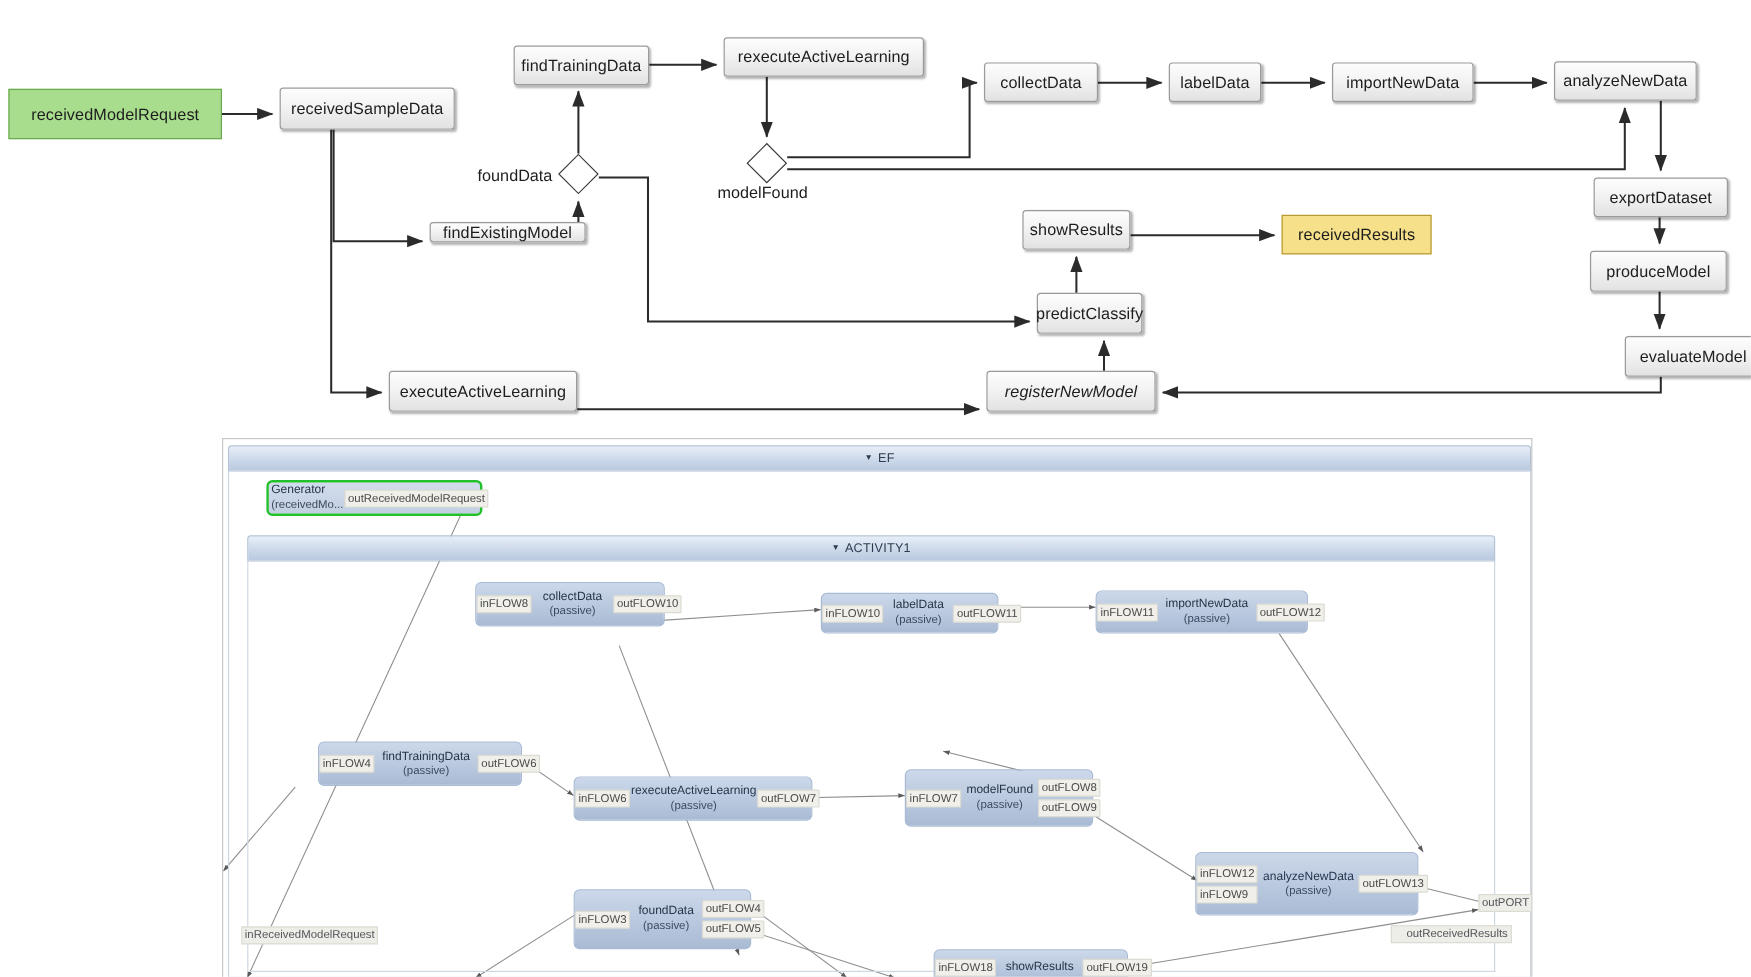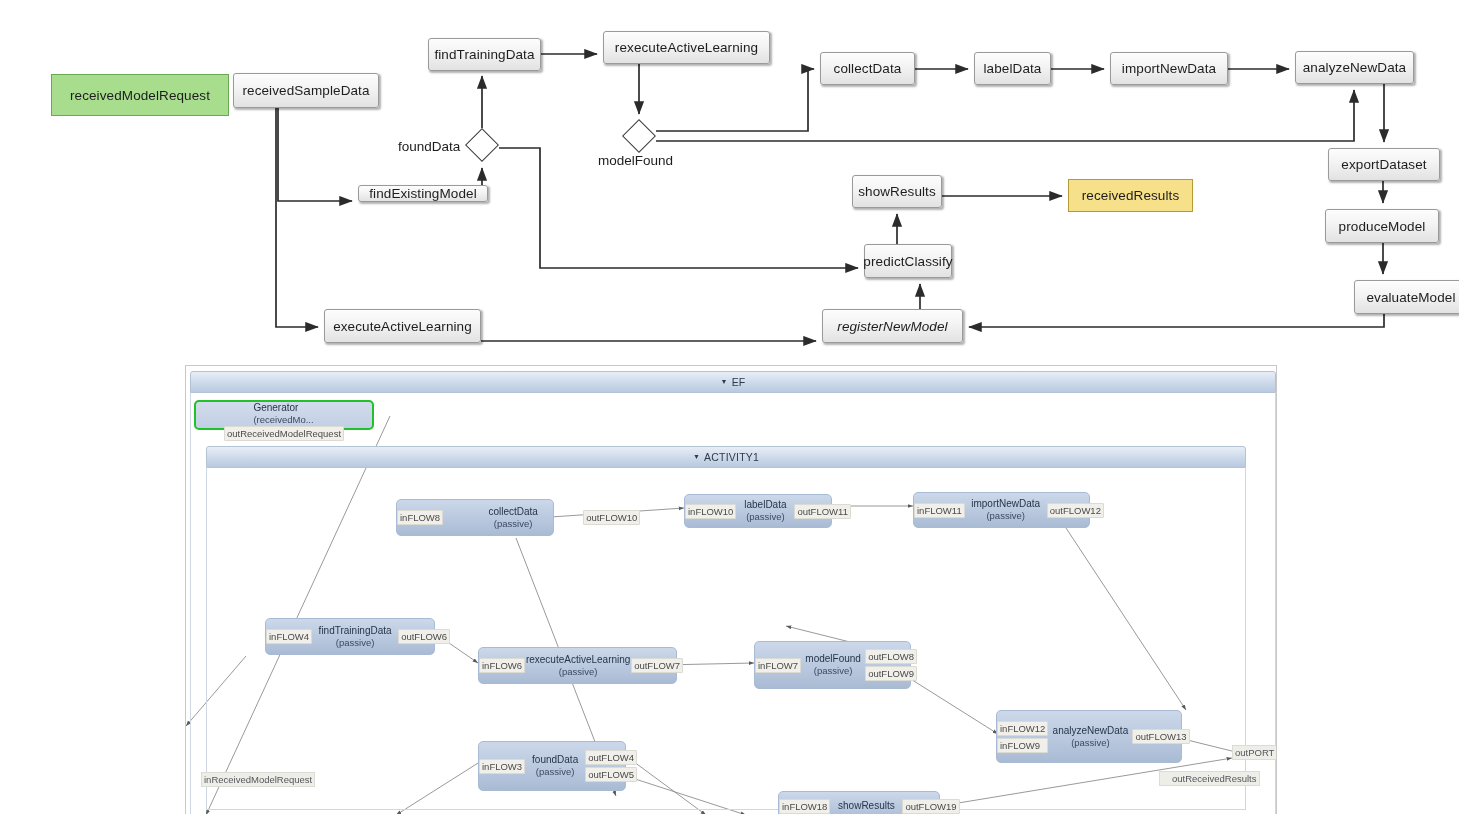--- a/index.html
+++ b/index.html
@@ -10,21 +10,21 @@
   #flow-diagram{position:absolute;left:0;top:0;width:1459px;height:360px;}
   #flow-svg{position:absolute;left:0;top:0;width:1459px;height:360px;}
 
   .node{position:absolute;box-sizing:border-box;
         display:flex;align-items:center;justify-content:center;
         font-size:13.5px;letter-spacing:.1px;text-align:center;
         border:1px solid #9a9a9a;border-radius:3px;
         background:linear-gradient(to bottom,#fdfdfd 0%,#f3f3f3 45%,#e2e2e2 100%);
         box-shadow:1.5px 1.5px 2px rgba(0,0,0,.30);
         color:#1d1d1d;z-index:3;}
-  .node.green{background:#a9dd8e;border:1px solid #6aaa4f;box-shadow:none;border-radius:0;margin-left:44px;}
+  .node.green{background:#a9dd8e;border:1px solid #6aaa4f;box-shadow:none;border-radius:0;}
   .node.yellow{background:#f6e08a;border:1px solid #b59a35;box-shadow:none;border-radius:0;}
 
   .dnode{position:absolute;width:34px;height:34px;z-index:3;}
   .dnode .dshape{width:24px;height:24px;margin:5px;transform:rotate(45deg);
         background:#ffffff;border:1px solid #3a3a3a;box-sizing:border-box;}
   .dlabel{position:absolute;font-size:13.5px;color:#1d1d1d;white-space:nowrap;z-index:3;}
 
   
   #editor-panel{position:absolute;left:185px;top:365px;width:1090px;height:449px;
         background:#ffffff;border-left:1px solid #c8c8c8;border-right:1px solid #c8c8c8;
@@ -186,31 +186,31 @@
         <span class="tri">▼</span>
         <span>EF</span>
       </div>
       <div class="grp-body" style="left: 20px; top: 102px; width: 1040px; height: 342px;"></div>
       <div class="grp-header" style="left: 20px; top: 80px; width: 1040px; height: 22px;">
         <span class="tri">▼</span>
         <span>ACTIVITY1</span>
       </div>
     </div>
   <div id="editor-nodes">
-      <div class="bnode sel gen" style="left: 8px; top: 34px; width: 180px; height: 30px; flex-direction: column;">
+      <div class="bnode sel gen" style="left: 36px; top: 34px; width: 180px; height: 30px;">
         <div class="ports"></div>
         <div class="body" style="min-width: 58px;">
           <div>Generator</div>
           <div class="sub">(receivedMo...</div>
         </div>
         <div class="ports">
           <div class="port">outReceivedModelRequest</div>
         </div>
       </div>
-      <div class="bnode" style="left: 210px; top: 133px; width: 158px; height: 37px; gap: 36px;">
+      <div class="bnode" style="left: 210px; top: 119px; width: 158px; height: 37px;">
         <div class="ports">
           <div class="port">inFLOW8</div>
         </div>
         <div class="body" style="min-width: 62px;">
           <div>collectData</div>
           <div class="sub">(passive)</div>
         </div>
         <div class="ports">
           <div class="port">outFLOW10</div>
         </div>

